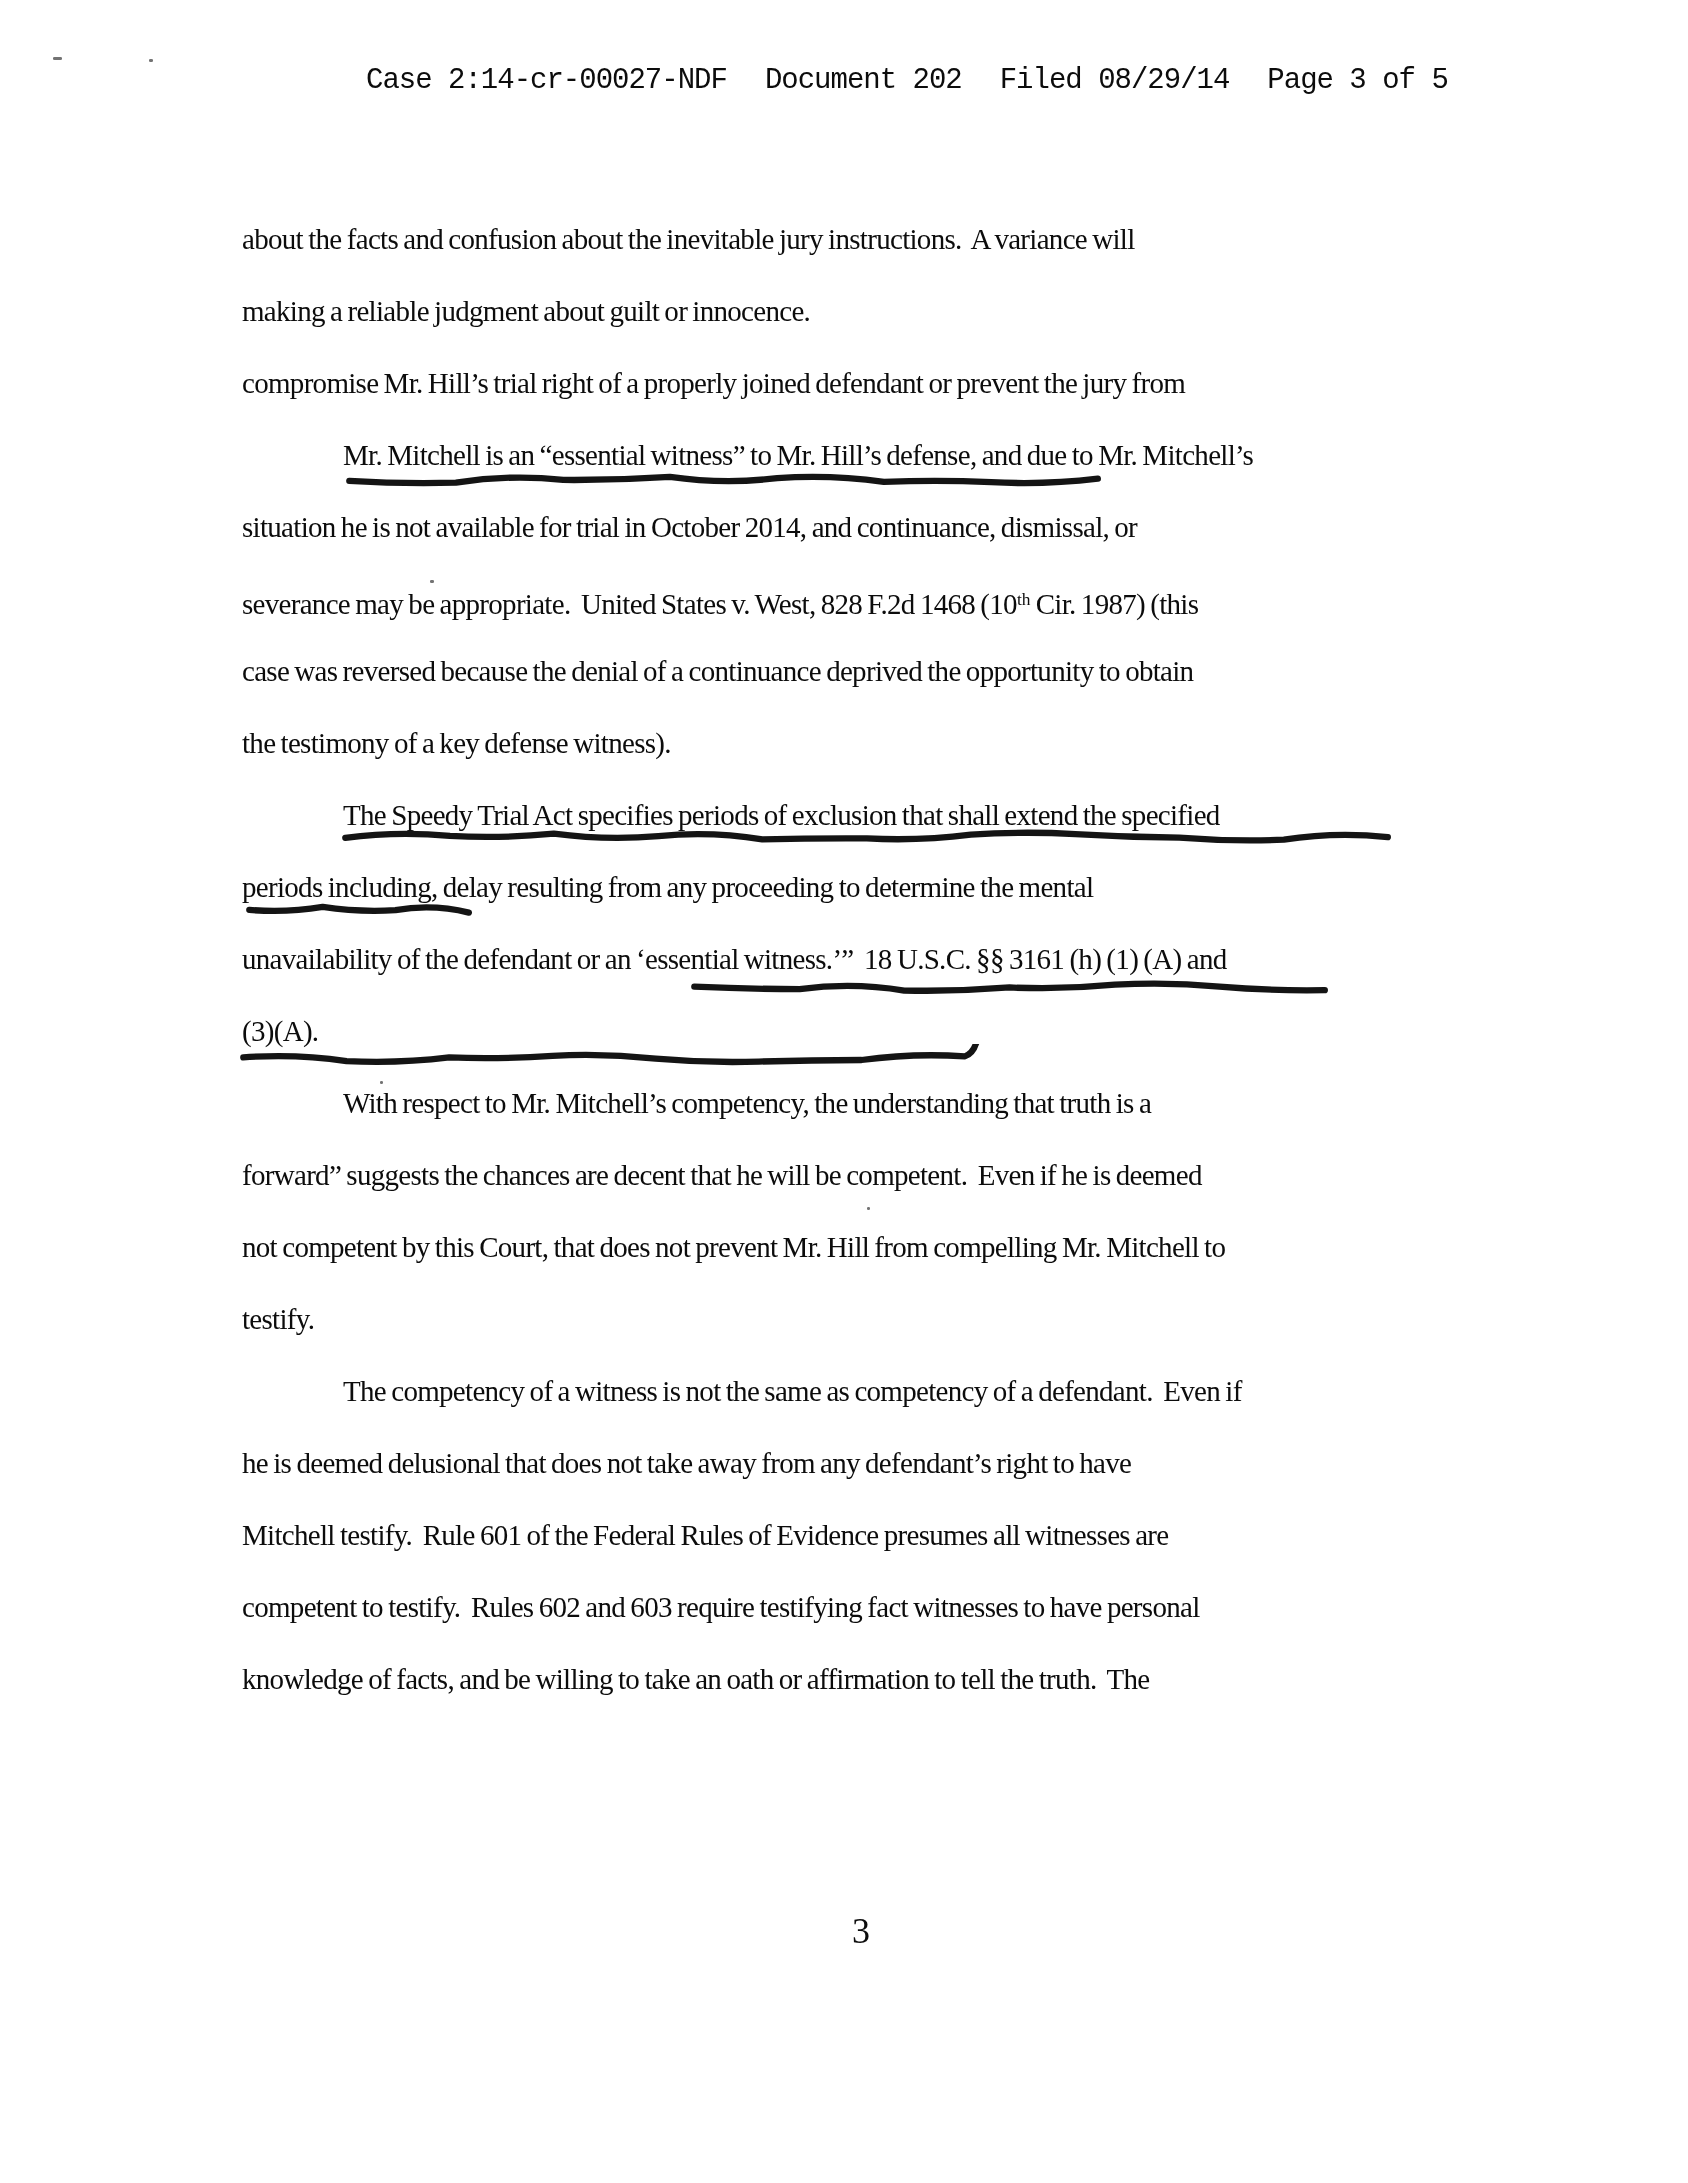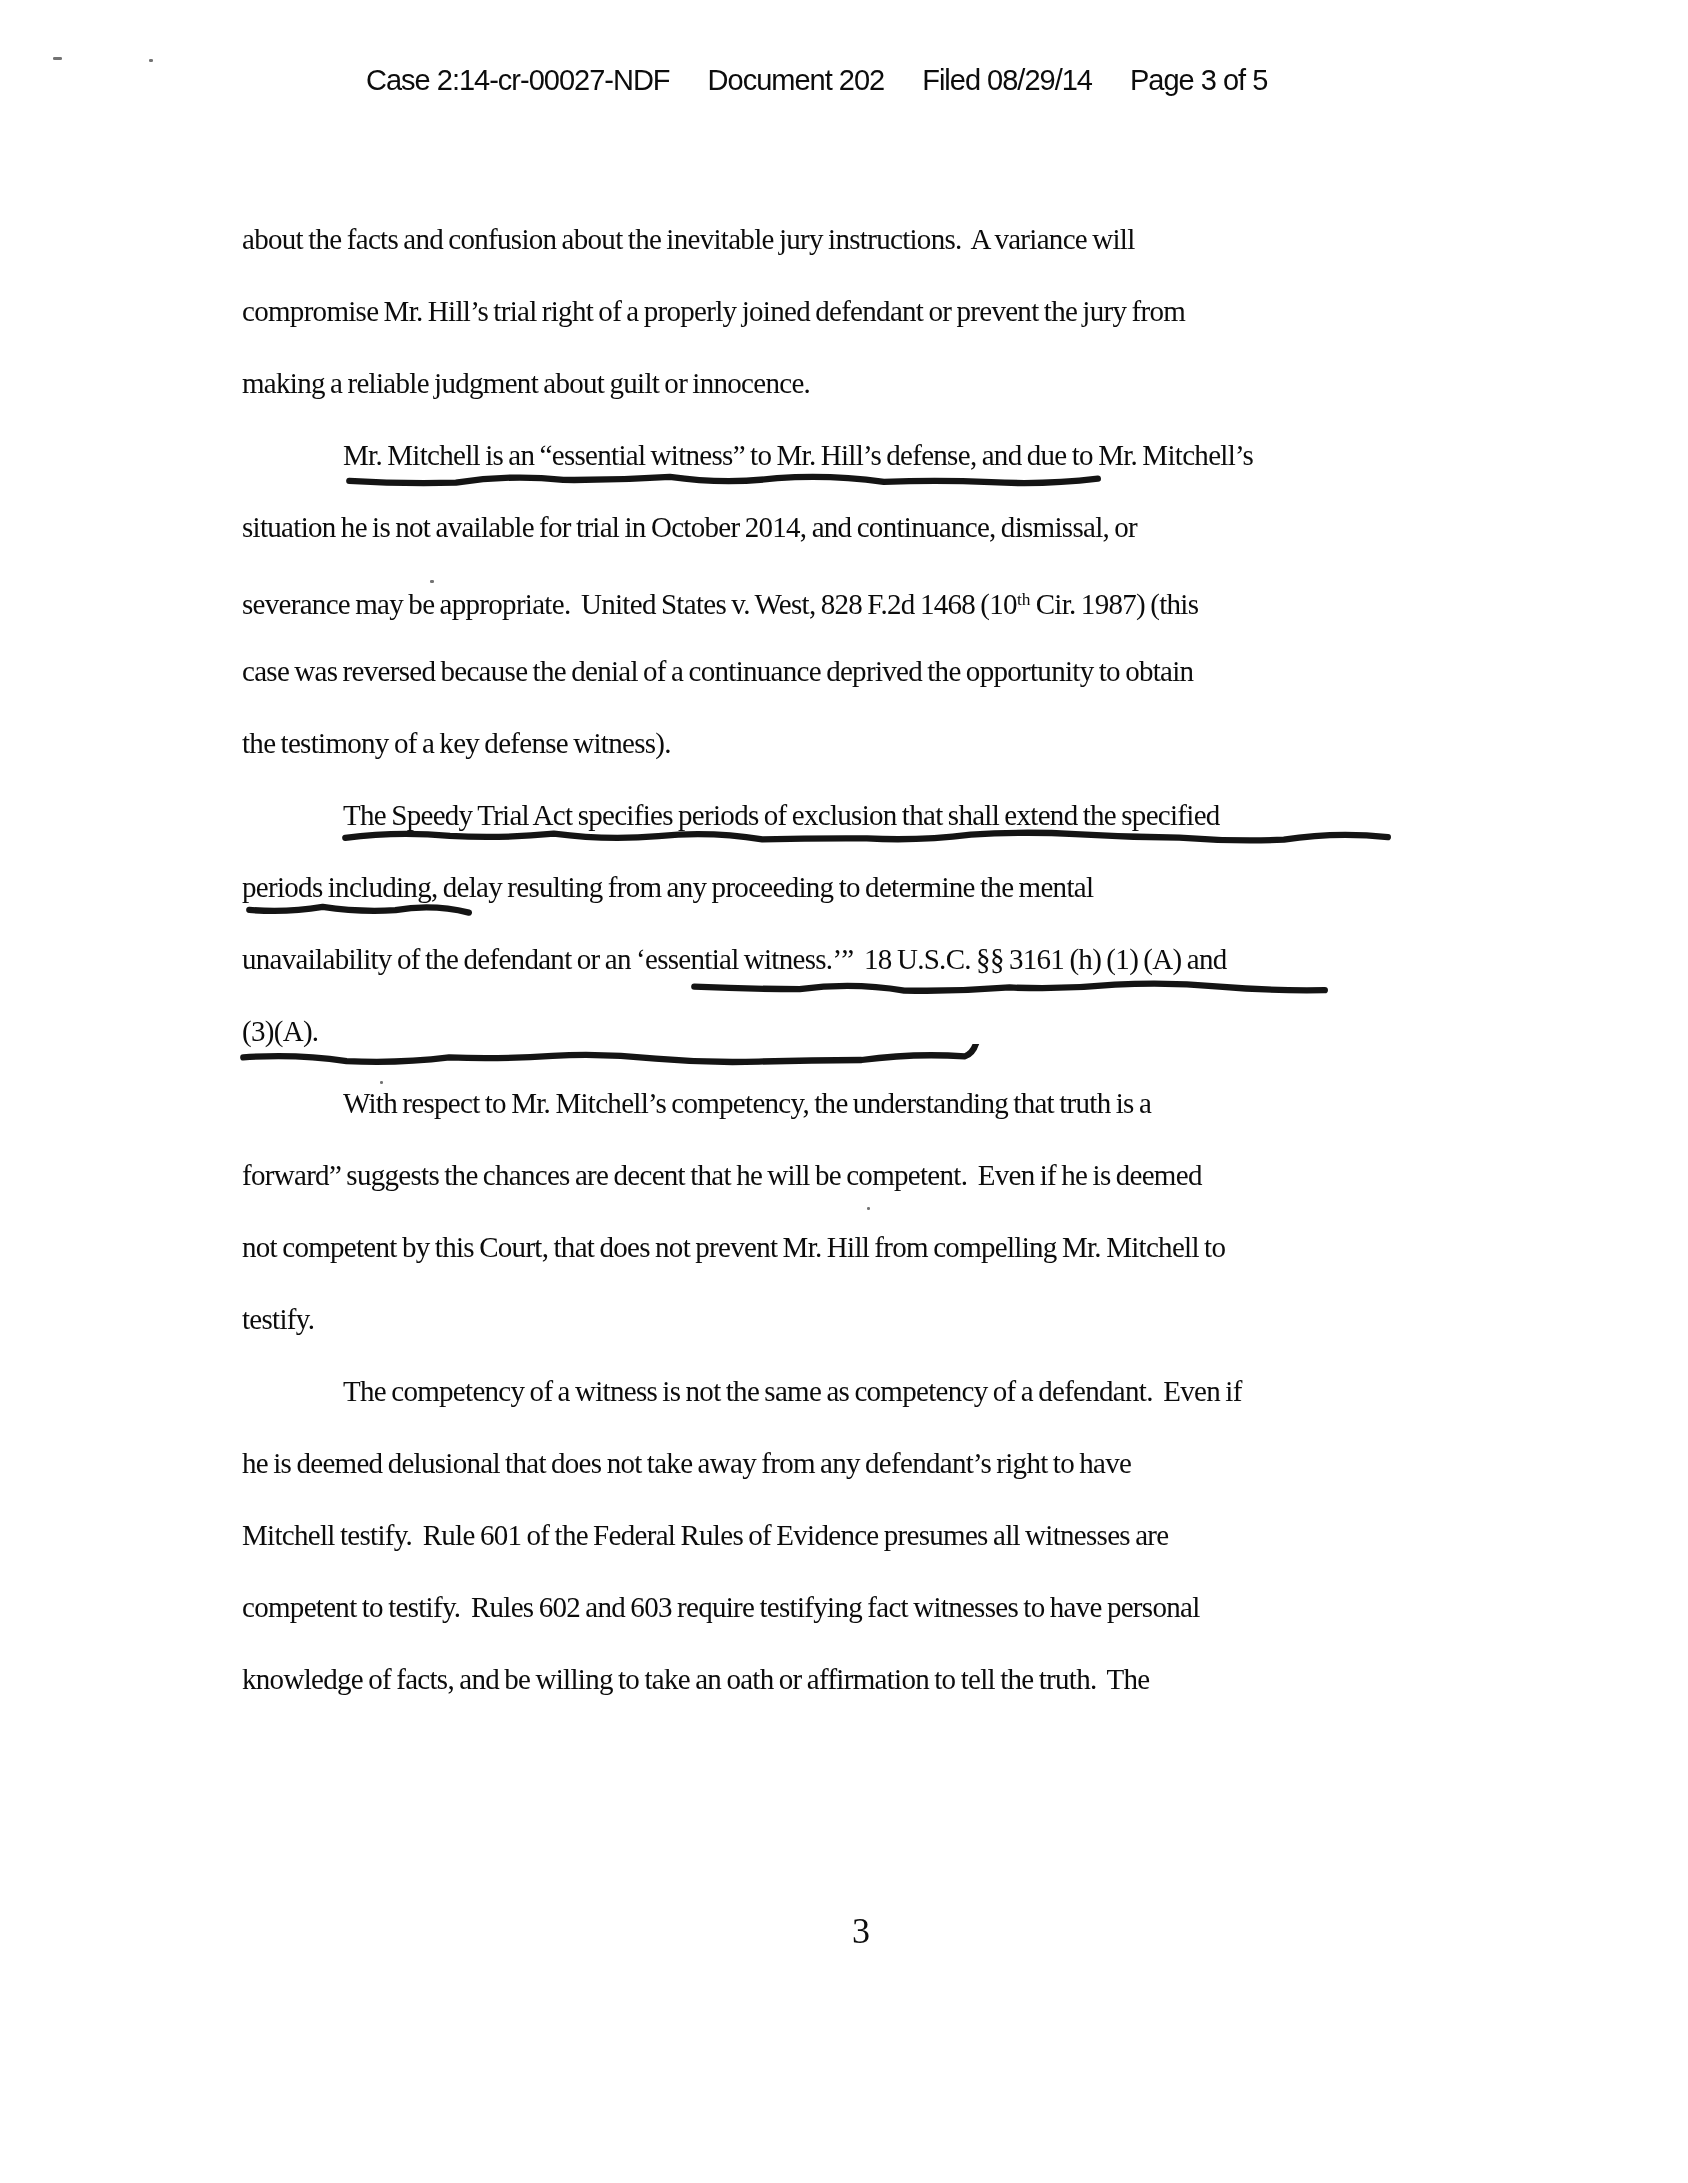--- a/index.html
+++ b/index.html
@@ -22,21 +22,21 @@
     color: var(--ink);
   }
   
   .stamp-header {
     position: absolute;
     left: 366px;
     top: 64px;
     display: flex;
     flex-direction: row;
     gap: 38px;
-    font-family: Liberation Sans, sans-serif;
+    font-family: Liberation Mono, monospace;
     font-size: 29px;
     letter-spacing: -1px;
     white-space: pre;
     color: var(--ink);
   }
   
   .doc-body {
     position: absolute;
     left: 242px;
     top: 203px;
@@ -97,22 +97,22 @@
 
   <div class="stamp-header">
     <span>Case 2:14-cr-00027-NDF</span>
     <span>Document 202</span>
     <span>Filed 08/29/14</span>
     <span>Page 3 of 5</span>
   </div>
 
   <div class="doc-body" id="doc-body">
       <div class="text-line"><span>about the facts and confusion about the inevitable jury instructions.  A variance will</span></div>
+      <div class="text-line"><span>making a reliable judgment about guilt or innocence.</span></div>
       <div class="text-line"><span>compromise Mr. Hill’s trial right of a properly joined defendant or prevent the jury from</span></div>
-      <div class="text-line"><span>making a reliable judgment about guilt or innocence.</span></div>
       <div class="text-line indent"><span>Mr. Mitchell is an “essential witness” to Mr. Hill’s defense, and due to Mr. Mitchell’s</span></div>
       <div class="text-line"><span>situation he is not available for trial in October 2014, and continuance, dismissal, or</span></div>
       <div class="text-line"><span>severance may be appropriate.  </span><span class="run-italic">United States v. West</span><span>, 828 F.2d 1468 (10</span><sup class="run-sup">th</sup><span> Cir. 1987) (this</span></div>
       <div class="text-line"><span>case was reversed because the denial of a continuance deprived the opportunity to obtain</span></div>
       <div class="text-line"><span>the testimony of a key defense witness).</span></div>
       <div class="text-line indent"><span>The Speedy Trial Act specifies periods of exclusion that </span><span class="run-italic">shall</span><span> extend the specified</span></div>
       <div class="text-line"><span>periods including, delay resulting from any proceeding to determine the mental</span></div>
       <div class="text-line"><span>unavailability of the defendant or an ‘essential witness.’”  18 U.S.C. §§ 3161 (h) (1) (A) and</span></div>
       <div class="text-line"><span>(3)(A).</span></div>
       <div class="text-line indent"><span>With respect to Mr. Mitchell’s competency, the understanding that truth is a</span></div>

